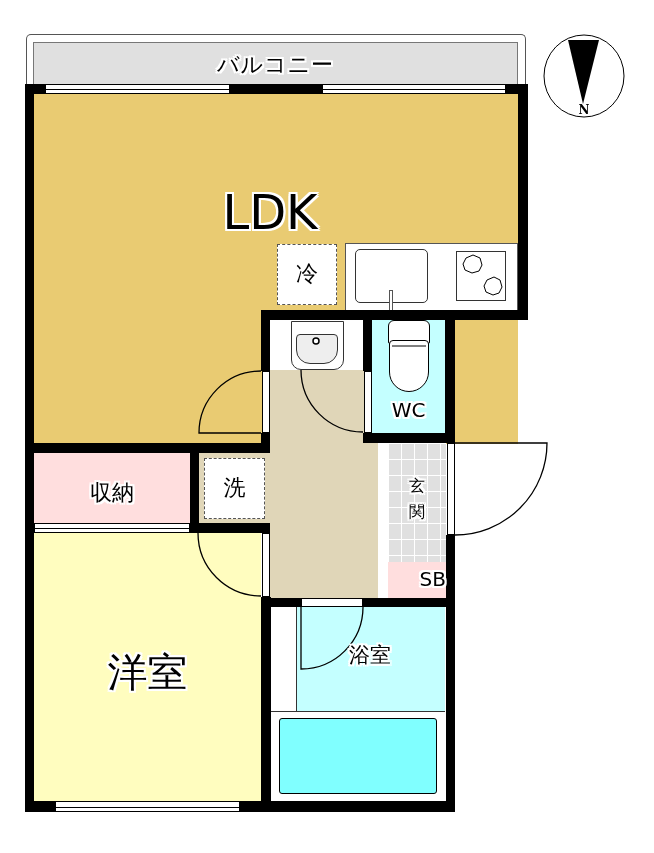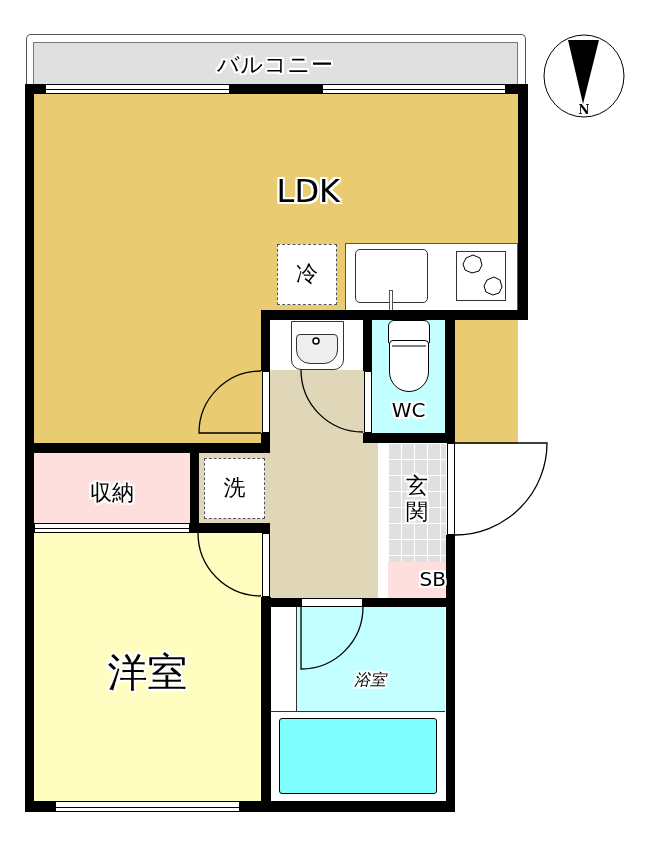--- a/index.html
+++ b/index.html
@@ -105,21 +105,21 @@
 
   <line x1="392" y1="346" x2="426" y2="346" stroke="#000" stroke-width="1"></line>
 
   <g>
     <ellipse cx="584" cy="76" rx="40" ry="41" fill="#fff" stroke="#000" stroke-width="1"></ellipse>
     <polygon points="568,40 599,40 583,104" fill="#000"></polygon>
   </g>
 </svg>
 <div class="abs" style="left:574px;top:103px;width:20px;text-align:center;font-family:'DejaVu Serif','Liberation Serif',serif;font-weight:bold;font-size:12px;">N</div>
 
-<div class="label" style="left:200px;top:172px;width:140px;font-size:32px;text-align:right;">LDK</div>
+<div class="label" style="left:200px;top:184px;width:140px;font-size:48px;">LDK</div>
 <div class="label" style="left:34px;top:478px;width:156px;font-size:22px;">収納</div>
 <div class="label" style="left:34px;top:645px;width:227px;font-size:40px;">洋室</div>
 <div class="label" style="left:372px;top:398px;width:73px;font-size:20px;">WC</div>
-<div class="label" style="left:388px;top:473px;width:58px;font-size:22px;line-height:26px;white-space:normal;">
+<div class="label" style="left:388px;top:473px;width:58px;font-size:16px;line-height:26px;white-space:normal;">
   <span style="display:inline-block;width:24px;word-break:break-all;">玄関</span>
 </div>
 <div class="label" style="left:388px;top:567px;width:58px;font-size:20px;text-align:right;">SB</div>
-<div class="label" style="left:320px;top:670px;width:100px;font-size:16px;font-style:italic;">浴室</div>
+<div class="label" style="left:320px;top:641px;width:100px;font-size:21px;">浴室</div>
 
 </body></html>

